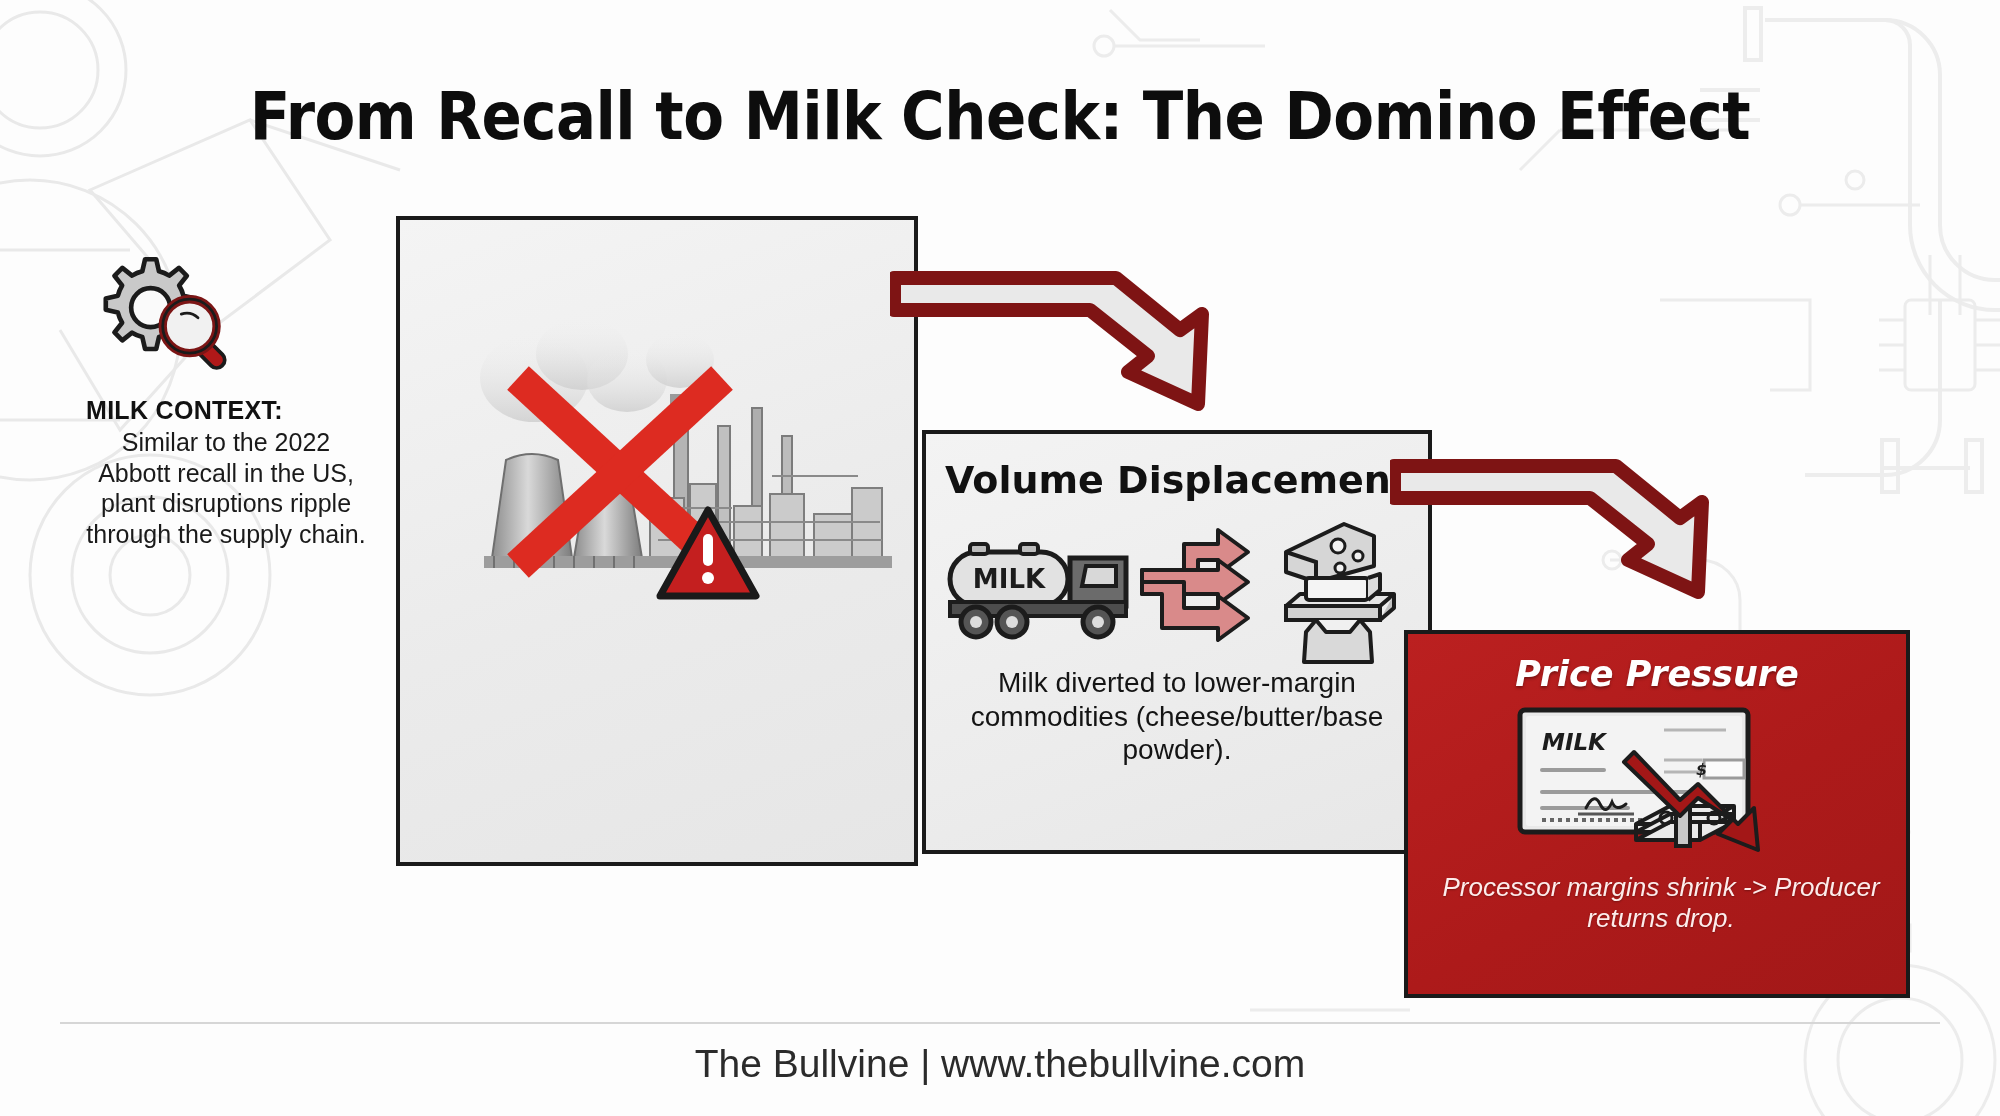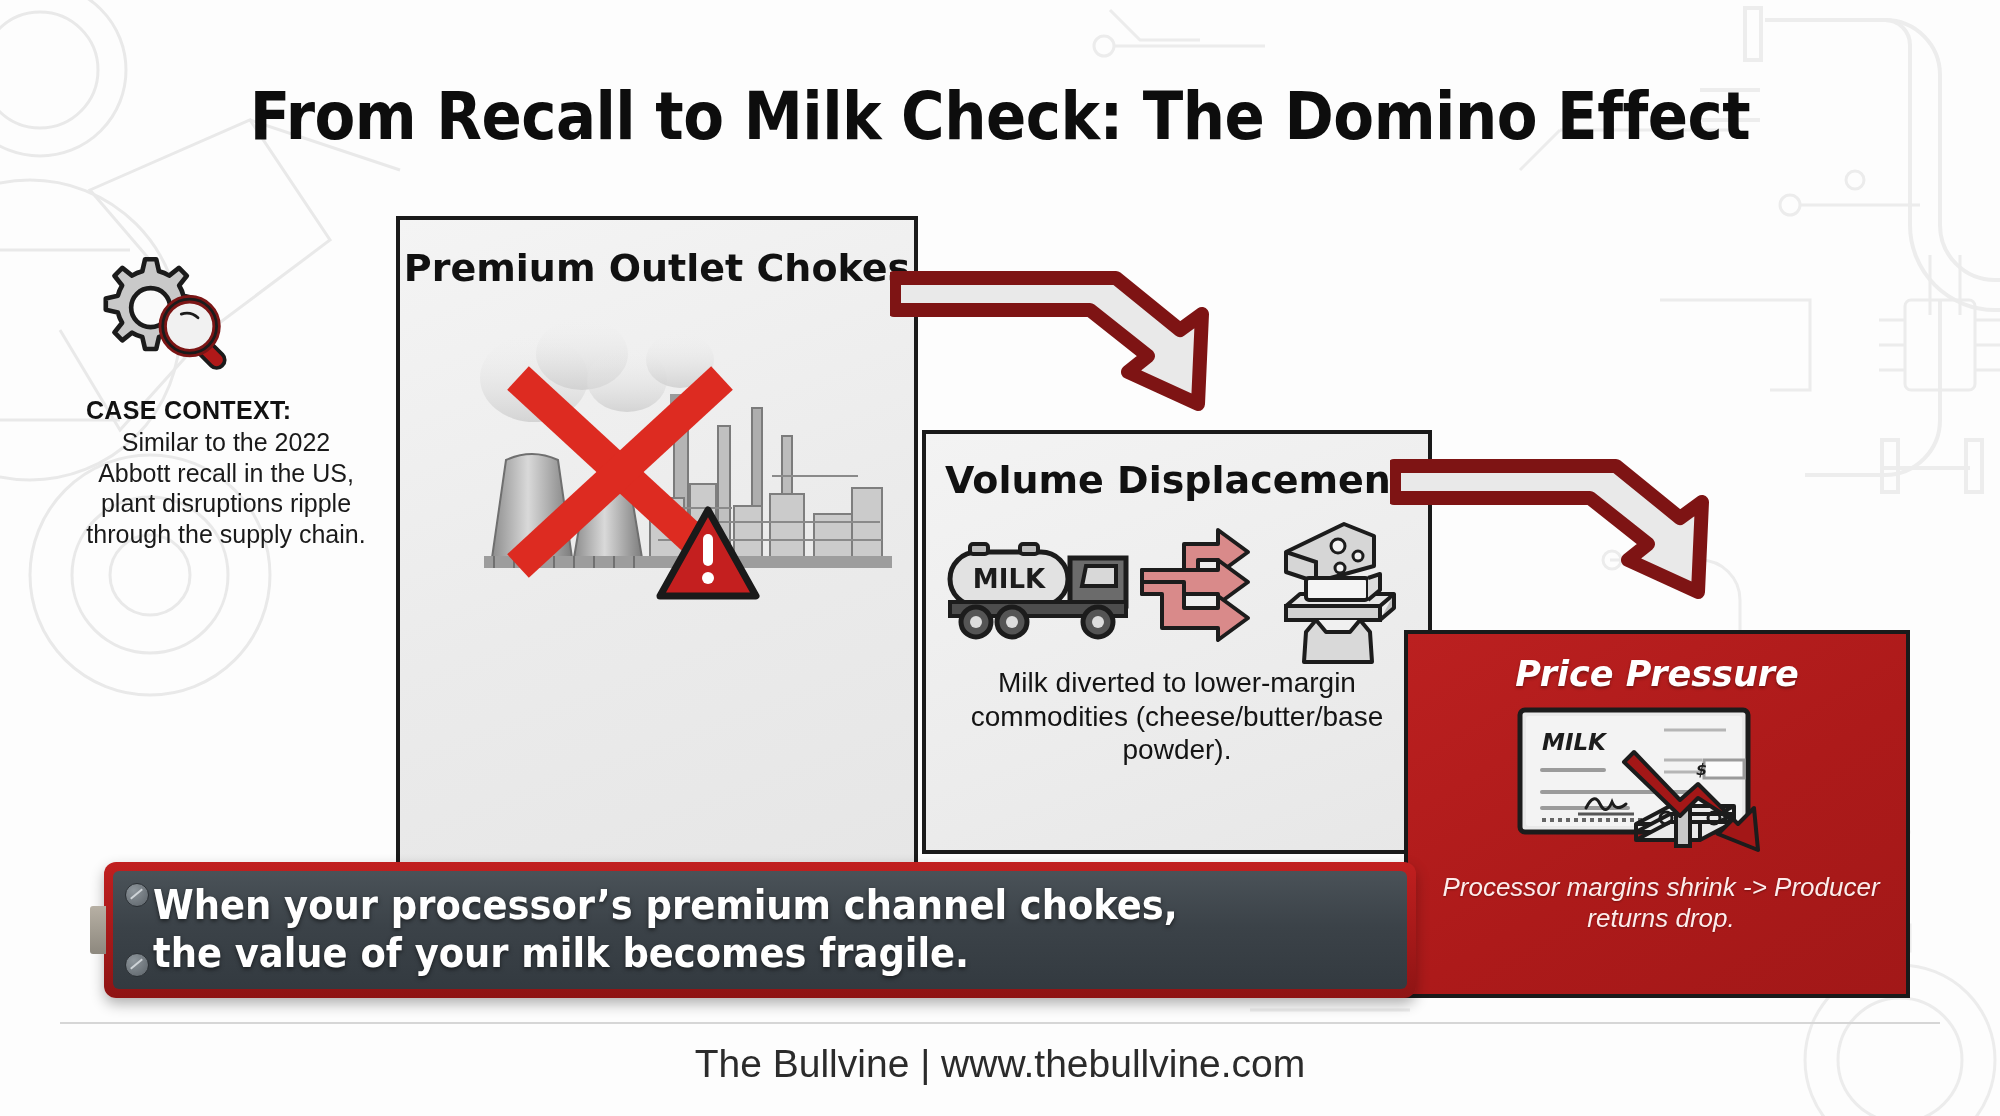--- a/index.html
+++ b/index.html
@@ -198,26 +198,25 @@
         <path d="M-6 -52 h12 l3 13 a40 40 0 0 1 11 4.6 l10.5 -8.3 l8.5 8.5 l-8.3 10.5 a40 40 0 0 1 4.6 11 l13 3 v12 l-13 3 a40 40 0 0 1 -4.6 11 l8.3 10.5 l-8.5 8.5 l-10.5 -8.3 a40 40 0 0 1 -11 4.6 l-3 13 h-12 l-3 -13 a40 40 0 0 1 -11 -4.6 l-10.5 8.3 l-8.5 -8.5 l8.3 -10.5 a40 40 0 0 1 -4.6 -11 l-13 -3 v-12 l13 -3 a40 40 0 0 1 4.6 -11 l-8.3 -10.5 l8.5 -8.5 l10.5 8.3 a40 40 0 0 1 11 -4.6 Z" fill="#c9c9c9" stroke="#1b1b1b" stroke-width="5" stroke-linejoin="round"></path>
         <circle cx="0" cy="0" r="21" fill="#fafafa" stroke="#1b1b1b" stroke-width="5"></circle>
       </g>
 
       <rect x="118" y="94" width="17" height="36" rx="8" transform="rotate(-45 126 112)" fill="#b01919" stroke="#1b1b1b" stroke-width="4"></rect>
 
       <circle cx="104" cy="82" r="29" fill="#f1f1f1" stroke="#7c1515" stroke-width="9"></circle>
       <circle cx="104" cy="82" r="29" fill="none" stroke="#1b1b1b" stroke-width="3"></circle>
       <path d="M95 69 a18 18 0 0 1 18 4" fill="none" stroke="#1b1b1b" stroke-width="3" stroke-linecap="round"></path>
     </svg>
-    <div class="case-head">CASE CONTEXT:</div>
+    <div class="case-head">MILK CONTEXT:</div>
     <div class="case-body">Similar to the 2022 Abbott recall in the US, plant disruptions ripple through the supply chain.</div>
   </div>
 
   <div class="panel" id="panel1">
-    <div class="panel-title">Premium Outlet Chokes</div>
     <svg class="art" viewBox="0 0 478 330">
       <defs>
         <linearGradient id="twr" x1="0" y1="0" x2="1" y2="0">
           <stop offset="0" stop-color="#8d8d8d"></stop>
             <stop offset=".45" stop-color="#d9d9d9"></stop>
             <stop offset="1" stop-color="#7d7d7d"></stop>
         </linearGradient>
         <linearGradient id="smk" x1="0" y1="1" x2="0" y2="0">
           <stop offset="0" stop-color="#cfcfcf" stop-opacity=".85"></stop>
             <stop offset="1" stop-color="#f0f0f0" stop-opacity="0"></stop>
@@ -366,28 +365,17 @@
         <rect x="40" y="18" width="14" height="44" fill="#c8c8c8" stroke="#1c1c1c" stroke-width="4"></rect>
       </g>
 
       <g>
         <path d="M118 48 L164 96 L182 80 L222 120 L238 104 L242 146 L202 130 L216 116 L182 94 L164 112 L108 58 Z" fill="#a31717" stroke="#1c1c1c" stroke-width="4" stroke-linejoin="round"></path>
       </g>
     </svg>
     <div class="panel-caption">Processor margins shrink -&gt; Producer returns drop.</div>
   </div>
 
-  <div id="banner">
-    <div class="banner-tab"></div>
-    <div id="banner-inner">
-      <div class="screw top"></div>
-      <div class="screw bot"></div>
-      <div>
-        <div class="banner-text">When your processor’s premium channel chokes,</div>
-        <div class="banner-text">the value of your milk becomes fragile.</div>
-      </div>
-    </div>
-  </div>
 
   <div id="footer-rule"></div>
   <div id="footer">The Bullvine | www.thebullvine.com</div>
 
 </div>
 
 </body></html>

